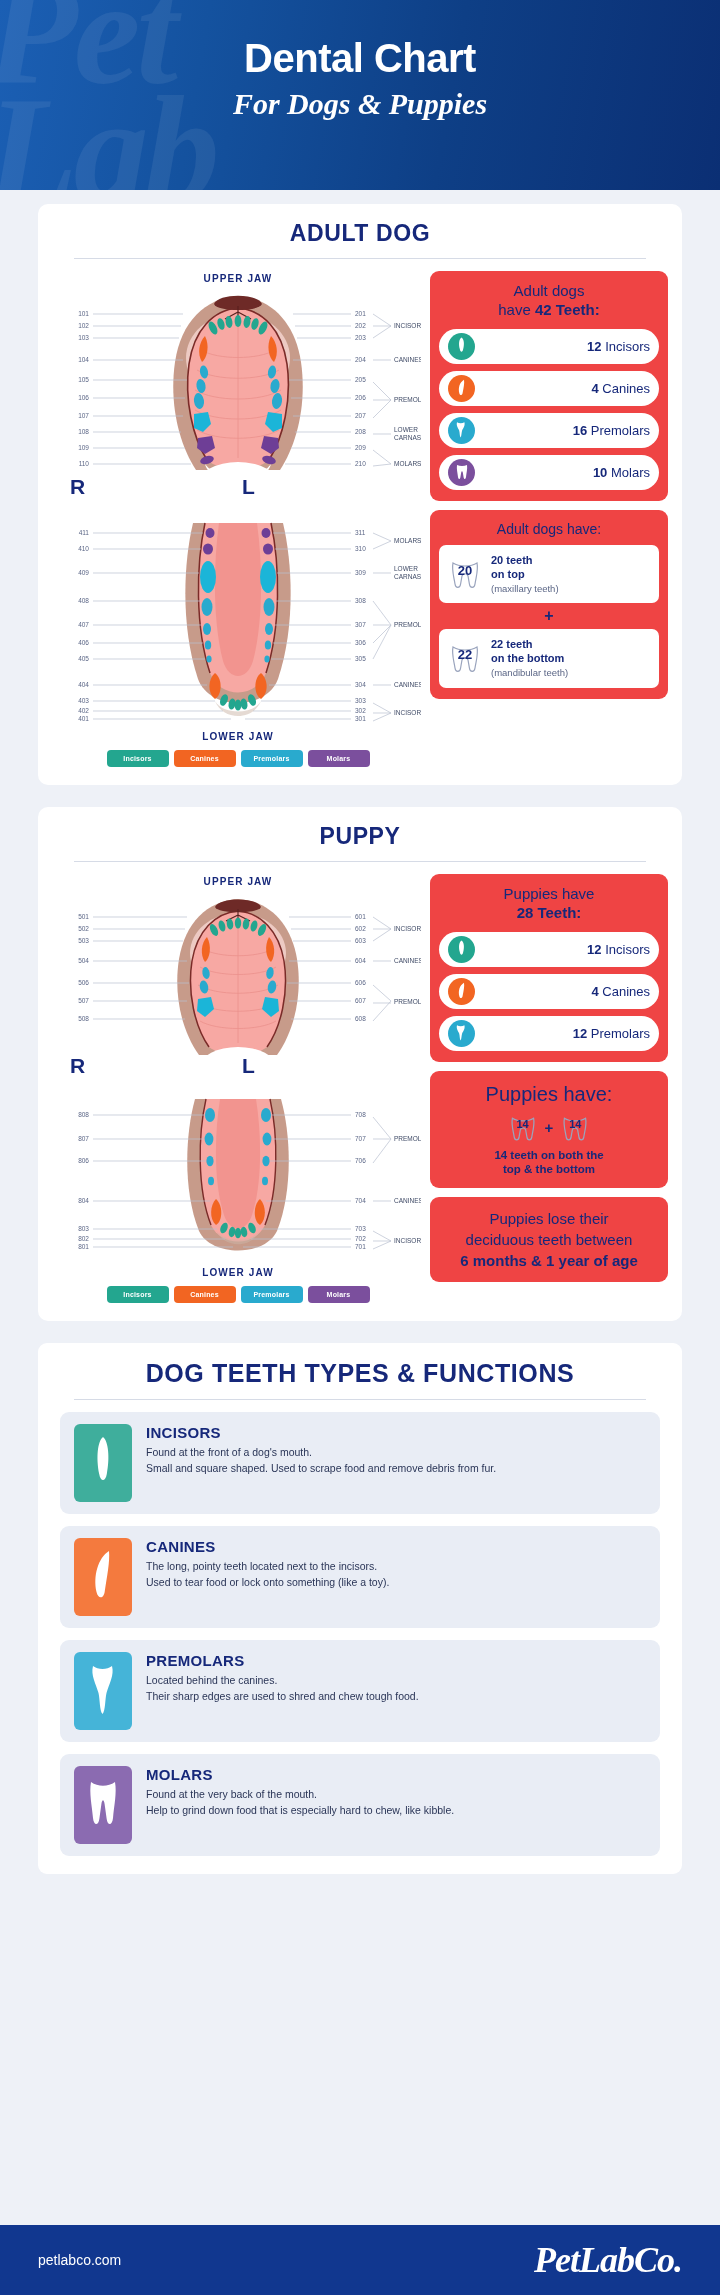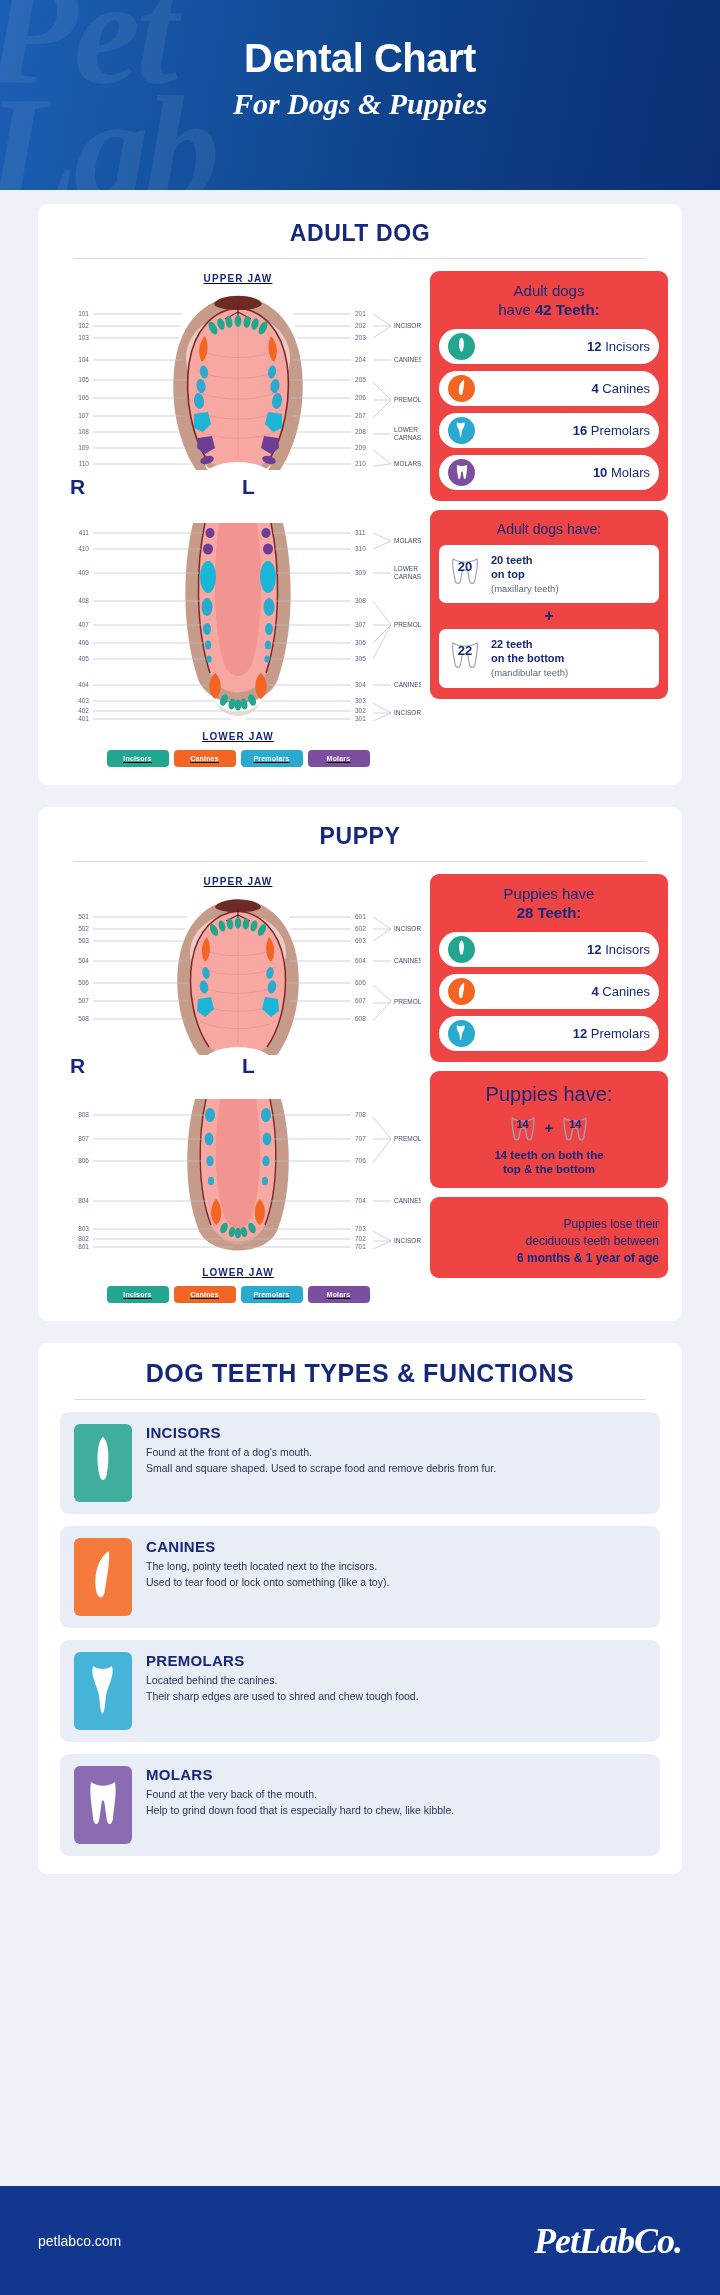--- a/index.html
+++ b/index.html
@@ -40,21 +40,21 @@
     background: #fff; border-radius: 10px; margin: 0 38px 22px 38px;
     padding: 16px 14px 18px 14px; position: relative;
   }
   .card-title {
     text-align: center; color: #16287a; font-size: 23px; font-weight: 700;
     letter-spacing: .6px; padding-bottom: 11px;
   }
   .card-rule { height: 1px; background: #d6dbe6; margin: 0 22px 12px 22px; }
 
   .jaw-row { display: flex; gap: 6px; }
-  .jaw-col { width: 372px; position: relative; text-decoration: underline; }
+  .jaw-col { width: 372px; position: relative; }
   .side-col { flex: 1; display: flex; flex-direction: column; gap: 9px; }
 
   .jaw-label {
     text-align: center; color: #16287a; font-size: 10px; font-weight: 700;
     letter-spacing: 1.1px; margin: 2px 0 4px 0;
   }
   .jaw-svg { display: block; margin: 0 auto; }
 
   .rl { position: absolute; font-size: 21px; font-weight: 700; color: #16287a; }
 
@@ -78,53 +78,53 @@
   }
   .stat-row:last-child { margin-bottom: 0; gap: 38px; }
   .circ {
     width: 27px; height: 27px; border-radius: 50%; flex-shrink: 0;
     display: flex; align-items: center; justify-content: center;
   }
   .stat-txt { font-size: 13px; color: #16287a; }
   .stat-txt b { font-weight: 700; }
 
   .tooth-row {
-    background: #fff; border-radius: 7px; display: flex; align-items: flex-start;
+    background: #fff; border-radius: 7px; display: flex; align-items: center;
     gap: 9px; padding: 8px 9px;
   }
   .tooth-box { position: relative; width: 34px; height: 34px; flex-shrink: 0; }
   .tooth-num {
     position: absolute; inset: 0; display: flex; align-items: center;
     justify-content: center; font-size: 13px; font-weight: 700; color: #16287a;
     padding-bottom: 8px;
   }
   .tooth-desc { font-size: 11px; color: #16287a; font-weight: 700; line-height: 1.28; }
   .tooth-desc .sub { font-weight: 400; font-size: 9.5px; color: #5b6686; }
   .plus { text-align: center; font-size: 16px; color: #16287a; font-weight: 700; margin: 4px 0; }
 
   .pup-inline { display: flex; align-items: center; justify-content: center; gap: 7px; margin-bottom: 5px; }
   .pup-caption { text-align: center; font-size: 11.5px; font-weight: 700; color: #16287a; line-height: 1.3; }
-  .note-panel { text-align: right; font-size: 12px; color: #16287a; line-height: 1.4; margin-top: 8px; }
+  .note-panel { text-align: center; font-size: 15px; color: #16287a; line-height: 1.4; }
   .note-panel b { font-weight: 700; }
 
   
   .type-row {
     background: #e9edf5; border-radius: 9px; display: flex; gap: 14px;
     padding: 12px 14px; margin-bottom: 12px; align-items: flex-start;
   }
   .type-icon {
     width: 58px; height: 78px; border-radius: 6px; flex-shrink: 0;
     display: flex; align-items: center; justify-content: center;
   }
   .type-name { font-size: 15px; font-weight: 700; color: #16287a; margin-bottom: 4px; letter-spacing: .3px; }
   .type-desc { font-size: 10.5px; color: #2a3557; line-height: 1.5; }
 
   
   .footer {
-    position: absolute; left: 0; bottom: 0; width: 720px; height: 109px;
+    position: absolute; left: 0; bottom: 0; width: 720px; height: 70px;
     background: #11378f; display: flex; align-items: center;
     justify-content: space-between; padding: 8px 38px;
   }
   .footer .url { color: #fff; font-size: 14px; }
   .footer .logo {
     color: #fff; font-family: "Liberation Serif", serif;
     font-size: 36px; font-weight: 700; font-style: italic; letter-spacing: -1px;
   }
 
   .lead-num { font-size: 6.5px; fill: #5b6686; font-family: "Liberation Sans", sans-serif; }

